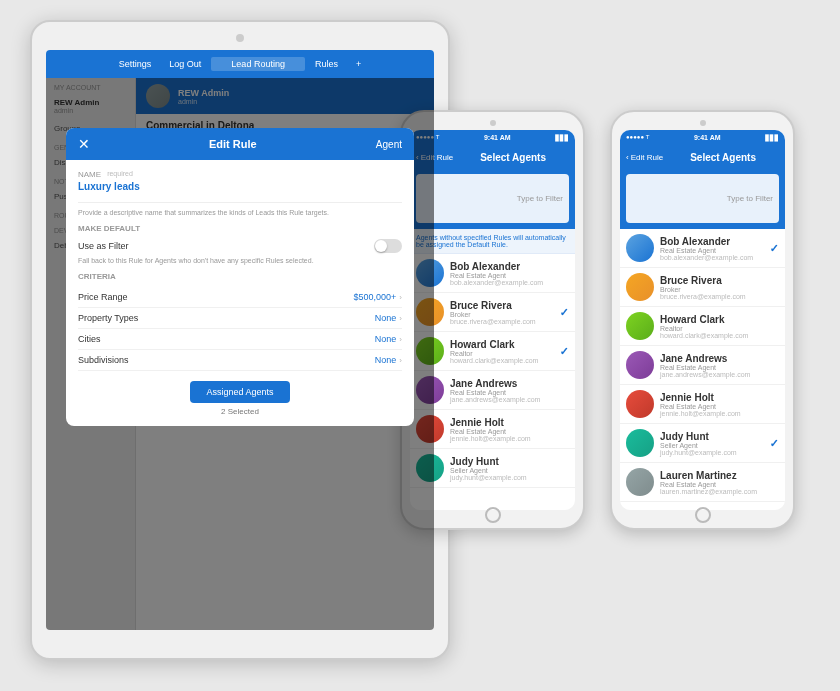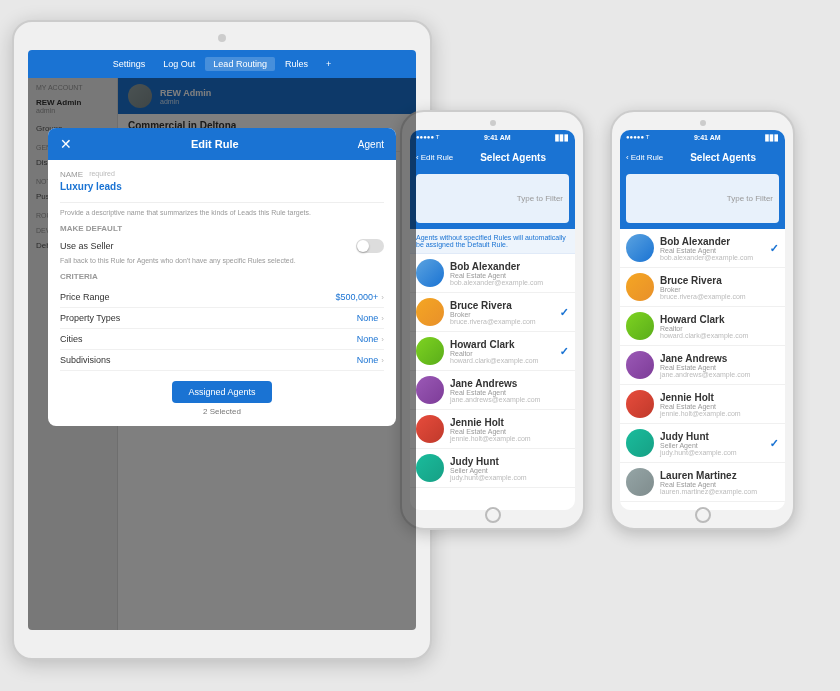--- a/index.html
+++ b/index.html
@@ -11,21 +11,21 @@
       overflow: hidden;
       display: flex;
       align-items: center;
       justify-content: center;
       position: relative;
     }
 
     
     .tablet {
       position: absolute;
-      left: 12px;
+      left: 30px;
       top: 20px;
       width: 420px;
       height: 640px;
       background: #f0f0f0;
       border-radius: 20px;
       border: 2px solid #ccc;
       box-shadow: 0 4px 20px rgba(0,0,0,0.2);
       overflow: hidden;
     }
     .tablet-inner {
@@ -44,21 +44,21 @@
       gap: 2px;
     }
     .tablet-top-bar span {
       color: white;
       font-size: 9px;
       padding: 0 8px;
     }
     .tablet-top-bar .active-tab {
       background: rgba(255,255,255,0.2);
       border-radius: 2px;
-      padding: 2px 8px;
+      padding: 2px 20px;
     }
     .tablet-body {
       background: #f5f5f5;
       height: calc(100% - 28px);
       position: relative;
     }
     .tablet-sidebar {
       position: absolute;
       left: 0; top: 0; bottom: 0;
       width: 90px;
@@ -451,21 +451,21 @@
             <div style="display:flex; gap:6px; align-items:center;">
               <div class="field-label">Name</div>
               <div class="field-sublabel">required</div>
             </div>
             <div class="field-value">Luxury leads</div>
           </div>
           <div class="divider"></div>
           <div style="font-size:7px; color:#999; margin-bottom:8px;">Provide a descriptive name that summarizes the kinds of Leads this Rule targets.</div>
           <div class="section-title">MAKE DEFAULT</div>
           <div class="toggle-row">
-            <span class="toggle-label">Use as Seller</span>
+            <span class="toggle-label">Use as Filter</span>
             <div class="toggle">
               <div class="toggle-knob"></div>
             </div>
           </div>
           <div class="toggle-desc">Fall back to this Rule for Agents who don't have any specific Rules selected.</div>
           <div class="section-title">CRITERIA</div>
           <div id="criteria-list">
               <div class="criteria-row">
     <span class="criteria-name">Price Range</span>
     <span class="criteria-value">$500,000+ <span class="chevron">›</span></span>

